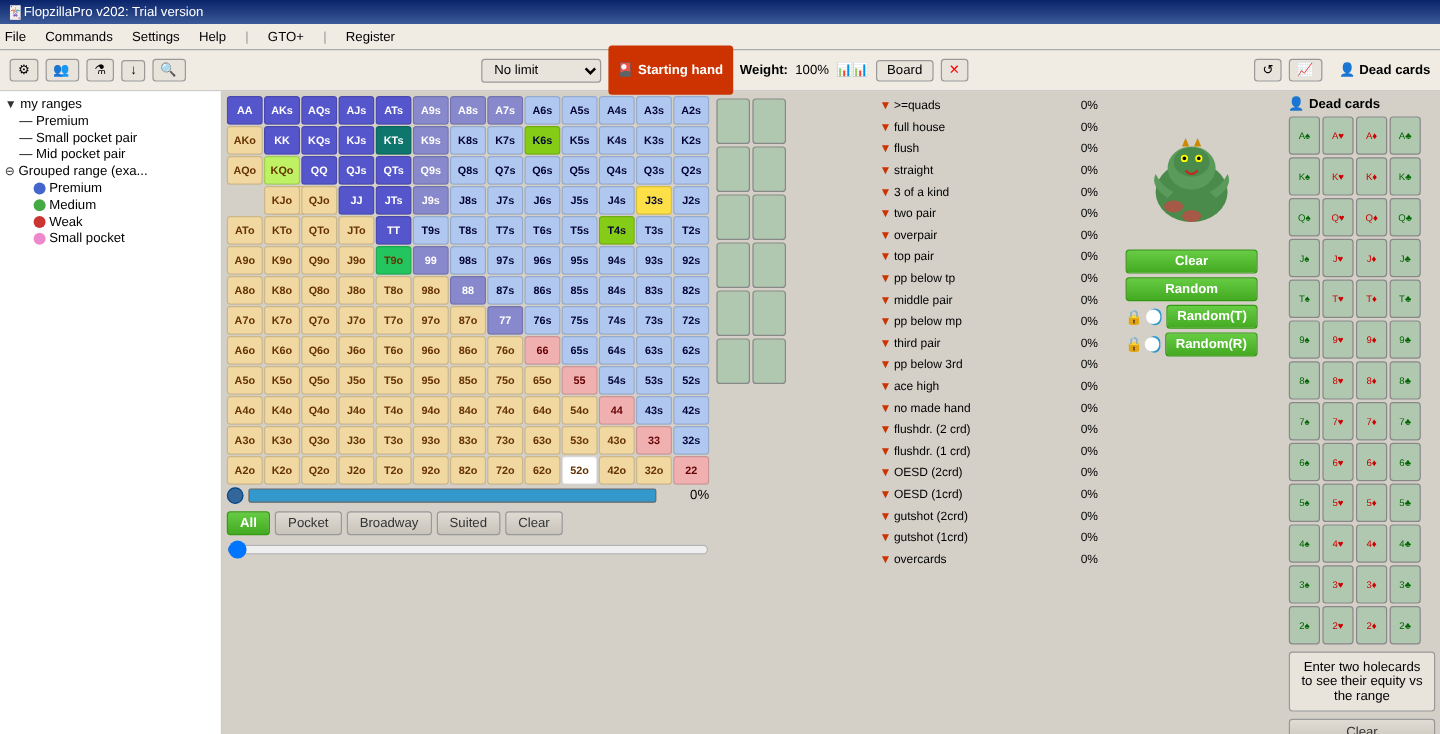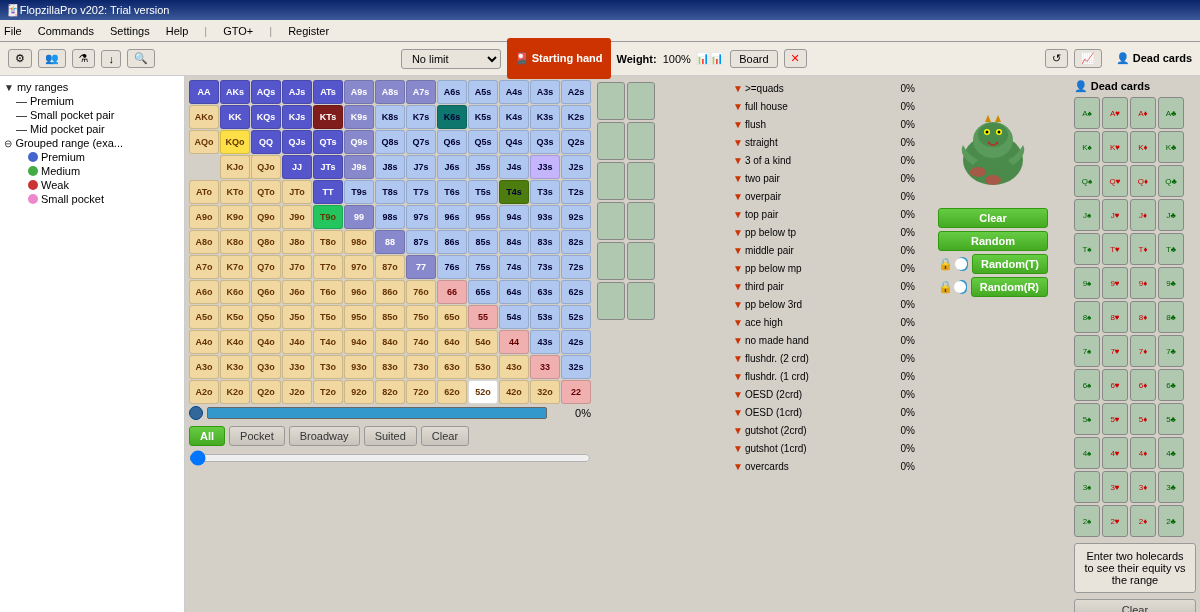--- a/index.html
+++ b/index.html
@@ -393,31 +393,31 @@
             <div class="hand-cell" style="background: rgb(136, 136, 204); color: white;">A7s</div>
             <div class="hand-cell" style="background: rgb(176, 200, 240); color: rgb(0, 0, 51);">A6s</div>
             <div class="hand-cell" style="background: rgb(176, 200, 240); color: rgb(0, 0, 51);">A5s</div>
             <div class="hand-cell" style="background: rgb(176, 200, 240); color: rgb(0, 0, 51);">A4s</div>
             <div class="hand-cell" style="background: rgb(176, 200, 240); color: rgb(0, 0, 51);">A3s</div>
             <div class="hand-cell" style="background: rgb(176, 200, 240); color: rgb(0, 0, 51);">A2s</div>
             <div class="hand-cell" style="background: rgb(240, 216, 160); color: rgb(102, 51, 0);">AKo</div>
             <div class="hand-cell" style="background: rgb(85, 85, 204); color: white;">KK</div>
             <div class="hand-cell" style="background: rgb(85, 85, 204); color: white;">KQs</div>
             <div class="hand-cell" style="background: rgb(85, 85, 204); color: white;">KJs</div>
-            <div class="hand-cell" style="background: #7f1d1d; color: white;">KTs</div>
+            <div class="hand-cell" style="background: #0f766e; color: white;">KTs</div>
             <div class="hand-cell" style="background: rgb(136, 136, 204); color: white;">K9s</div>
             <div class="hand-cell" style="background: rgb(176, 200, 240); color: rgb(0, 0, 51);">K8s</div>
             <div class="hand-cell" style="background: rgb(176, 200, 240); color: rgb(0, 0, 51);">K7s</div>
-            <div class="hand-cell" style="background: #0f766e; color: rgb(0, 0, 51);">K6s</div>
+            <div class="hand-cell" style="background: #84cc16; color: rgb(0, 0, 51);">K6s</div>
             <div class="hand-cell" style="background: rgb(176, 200, 240); color: rgb(0, 0, 51);">K5s</div>
             <div class="hand-cell" style="background: rgb(176, 200, 240); color: rgb(0, 0, 51);">K4s</div>
             <div class="hand-cell" style="background: rgb(176, 200, 240); color: rgb(0, 0, 51);">K3s</div>
             <div class="hand-cell" style="background: rgb(176, 200, 240); color: rgb(0, 0, 51);">K2s</div>
             <div class="hand-cell" style="background: rgb(240, 216, 160); color: rgb(102, 51, 0);">AQo</div>
-            <div class="hand-cell" style="background: #fde047; color: rgb(102, 51, 0);">KQo</div>
+            <div class="hand-cell" style="background: #bef264; color: rgb(102, 51, 0);">KQo</div>
             <div class="hand-cell" style="background: rgb(85, 85, 204); color: white;">QQ</div>
             <div class="hand-cell" style="background: rgb(85, 85, 204); color: white;">QJs</div>
             <div class="hand-cell" style="background: rgb(85, 85, 204); color: white;">QTs</div>
             <div class="hand-cell" style="background: rgb(136, 136, 204); color: white;">Q9s</div>
             <div class="hand-cell" style="background: rgb(176, 200, 240); color: rgb(0, 0, 51);">Q8s</div>
             <div class="hand-cell" style="background: rgb(176, 200, 240); color: rgb(0, 0, 51);">Q7s</div>
             <div class="hand-cell" style="background: rgb(176, 200, 240); color: rgb(0, 0, 51);">Q6s</div>
             <div class="hand-cell" style="background: rgb(176, 200, 240); color: rgb(0, 0, 51);">Q5s</div>
             <div class="hand-cell" style="background: rgb(176, 200, 240); color: rgb(0, 0, 51);">Q4s</div>
             <div class="hand-cell" style="background: rgb(176, 200, 240); color: rgb(0, 0, 51);">Q3s</div>
@@ -426,33 +426,33 @@
             <div class="hand-cell" style="background: rgb(240, 216, 160); color: rgb(102, 51, 0);">KJo</div>
             <div class="hand-cell" style="background: rgb(240, 216, 160); color: rgb(102, 51, 0);">QJo</div>
             <div class="hand-cell" style="background: rgb(85, 85, 204); color: white;">JJ</div>
             <div class="hand-cell" style="background: rgb(85, 85, 204); color: white;">JTs</div>
             <div class="hand-cell" style="background: rgb(136, 136, 204); color: white;">J9s</div>
             <div class="hand-cell" style="background: rgb(176, 200, 240); color: rgb(0, 0, 51);">J8s</div>
             <div class="hand-cell" style="background: rgb(176, 200, 240); color: rgb(0, 0, 51);">J7s</div>
             <div class="hand-cell" style="background: rgb(176, 200, 240); color: rgb(0, 0, 51);">J6s</div>
             <div class="hand-cell" style="background: rgb(176, 200, 240); color: rgb(0, 0, 51);">J5s</div>
             <div class="hand-cell" style="background: rgb(176, 200, 240); color: rgb(0, 0, 51);">J4s</div>
-            <div class="hand-cell" style="background: #c4b5fd; color: rgb(0, 0, 51);">J3s</div>
+            <div class="hand-cell" style="background: #fde047; color: rgb(0, 0, 51);">J3s</div>
             <div class="hand-cell" style="background: rgb(176, 200, 240); color: rgb(0, 0, 51);">J2s</div>
             <div class="hand-cell" style="background: rgb(240, 216, 160); color: rgb(102, 51, 0);">ATo</div>
             <div class="hand-cell" style="background: rgb(240, 216, 160); color: rgb(102, 51, 0);">KTo</div>
             <div class="hand-cell" style="background: rgb(240, 216, 160); color: rgb(102, 51, 0);">QTo</div>
             <div class="hand-cell" style="background: rgb(240, 216, 160); color: rgb(102, 51, 0);">JTo</div>
             <div class="hand-cell" style="background: rgb(85, 85, 204); color: white;">TT</div>
             <div class="hand-cell" style="background: rgb(176, 200, 240); color: rgb(0, 0, 51);">T9s</div>
             <div class="hand-cell" style="background: rgb(176, 200, 240); color: rgb(0, 0, 51);">T8s</div>
             <div class="hand-cell" style="background: rgb(176, 200, 240); color: rgb(0, 0, 51);">T7s</div>
             <div class="hand-cell" style="background: rgb(176, 200, 240); color: rgb(0, 0, 51);">T6s</div>
             <div class="hand-cell" style="background: rgb(176, 200, 240); color: rgb(0, 0, 51);">T5s</div>
-            <div class="hand-cell" style="background: #4d7c0f; color: rgb(0, 0, 51);">T4s</div>
+            <div class="hand-cell" style="background: #84cc16; color: rgb(0, 0, 51);">T4s</div>
             <div class="hand-cell" style="background: rgb(176, 200, 240); color: rgb(0, 0, 51);">T3s</div>
             <div class="hand-cell" style="background: rgb(176, 200, 240); color: rgb(0, 0, 51);">T2s</div>
             <div class="hand-cell" style="background: rgb(240, 216, 160); color: rgb(102, 51, 0);">A9o</div>
             <div class="hand-cell" style="background: rgb(240, 216, 160); color: rgb(102, 51, 0);">K9o</div>
             <div class="hand-cell" style="background: rgb(240, 216, 160); color: rgb(102, 51, 0);">Q9o</div>
             <div class="hand-cell" style="background: rgb(240, 216, 160); color: rgb(102, 51, 0);">J9o</div>
             <div class="hand-cell" style="background: #22c55e; color: rgb(102, 51, 0);">T9o</div>
             <div class="hand-cell" style="background: rgb(136, 136, 204); color: white;">99</div>
             <div class="hand-cell" style="background: rgb(176, 200, 240); color: rgb(0, 0, 51);">98s</div>
             <div class="hand-cell" style="background: rgb(176, 200, 240); color: rgb(0, 0, 51);">97s</div>

